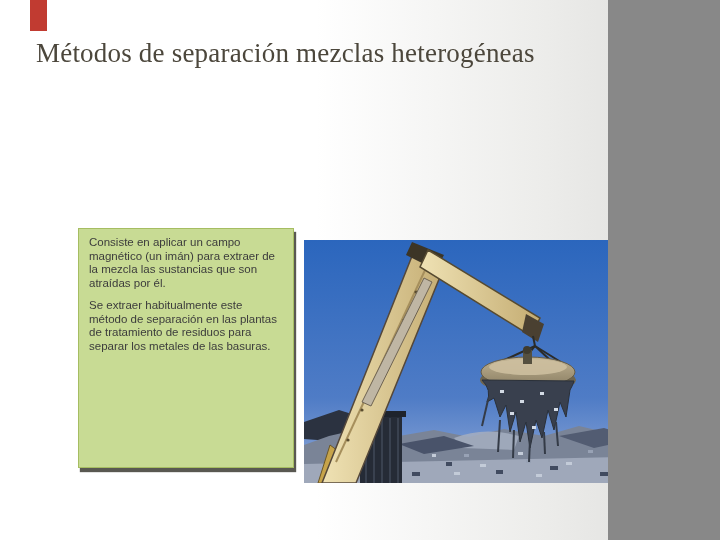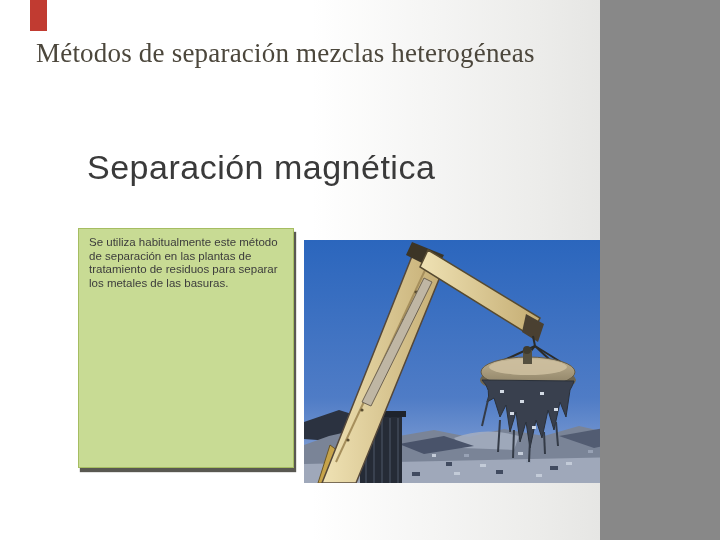--- a/index.html
+++ b/index.html
@@ -1,19 +1,20 @@
 <!DOCTYPE html>
 <html style="--accent-red: #c13b31; --sidebar-olive: #6a6350; --sidebar-light-square: #b2b288; --textbox-green: #c8db94; --title-text: #4c473c; --subtitle-text: #3a3a3a; --body-text: #3c3c3c;"><head>
 <meta charset="utf-8">
 <style>
   html,body{margin:0;padding:0;background:#888;}
   .slide{
     position:relative;width:600px;height:540px;overflow:hidden;
     background:linear-gradient(to right,#ffffff 0%,#ffffff 52%,#ececea 90%,#e6e6e4 100%);
     font-family:"Liberation Sans",sans-serif;
+    padding-left:8px;
   }
   .red-accent{
     position:absolute;left:30px;top:0;width:17px;height:31px;
     background:var(--accent-red,#c13b31);
   }
   .side-bar{
     position:absolute;left:666px;top:0;width:54px;height:540px;
     background:var(--sidebar-olive,#6a6350);
   }
   .side-square{
@@ -52,24 +53,24 @@
 </head>
 <body>
 
 <div class="slide">
 
   <div class="red-accent"></div>
   <div class="side-bar"></div>
   <div class="side-square"></div>
 
   <h1 class="title">Métodos de separación mezclas heterogéneas</h1>
-  <h2 class="subtitle">Separación magnética</h2>
 
   <div class="textbox">
-    <p>Se utiliza habitualmente este método de separación en las plantas de tratamiento de residuos para separar los metales de las basuras.</p>
+    <p>Consiste en aplicar un campo magnético (un imán) para extraer de la mezcla las sustancias que son atraídas por él.</p>
+    <p>Se extraer habitualmente este método de separación en las plantas de tratamiento de residuos para separar los metales de las basuras.</p>
   </div>
 
   <div class="photo" aria-label="Crane with round magnetic disc lifting scrap metal above a scrapyard under a blue sky, small excavator at right">
     <svg width="363" height="243" viewBox="0 0 363 243" xmlns="http://www.w3.org/2000/svg">
       <defs>
         <linearGradient id="skyGrad" x1="0" y1="0" x2="0" y2="1">
           <stop offset="0" stop-color="#2b66bd"></stop>
           <stop offset="0.65" stop-color="#4f7cc6"></stop>
           <stop offset="1" stop-color="#93abd8"></stop>
         </linearGradient>

